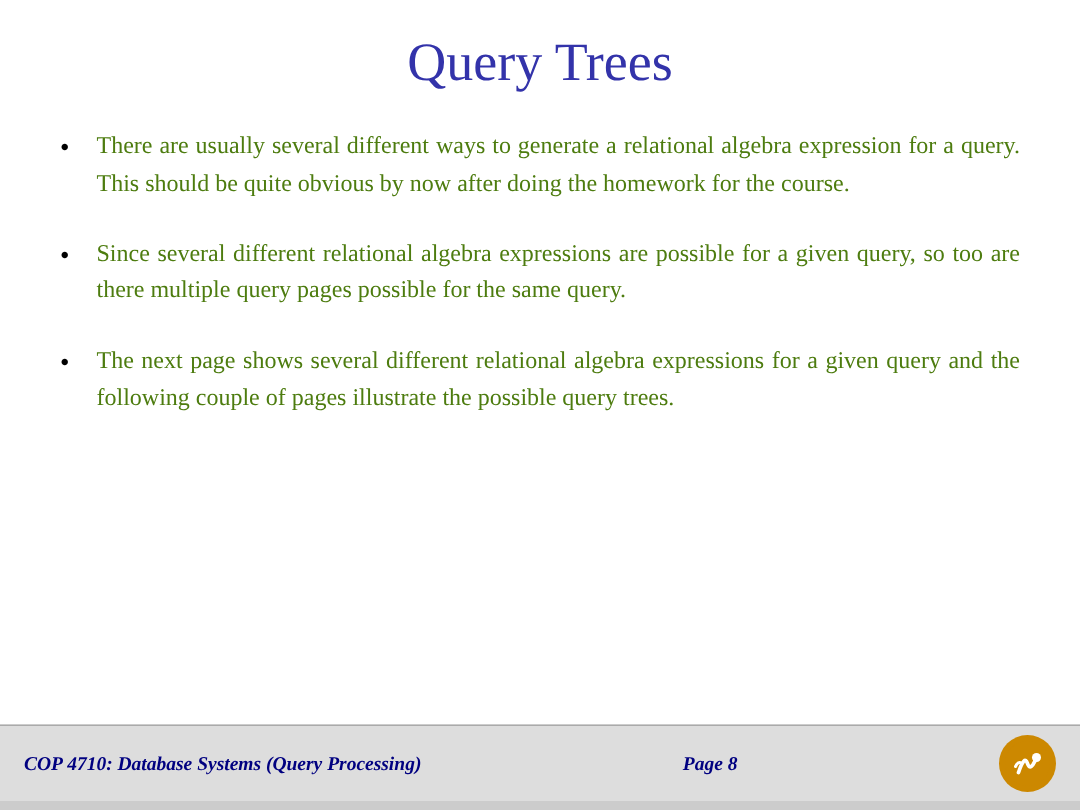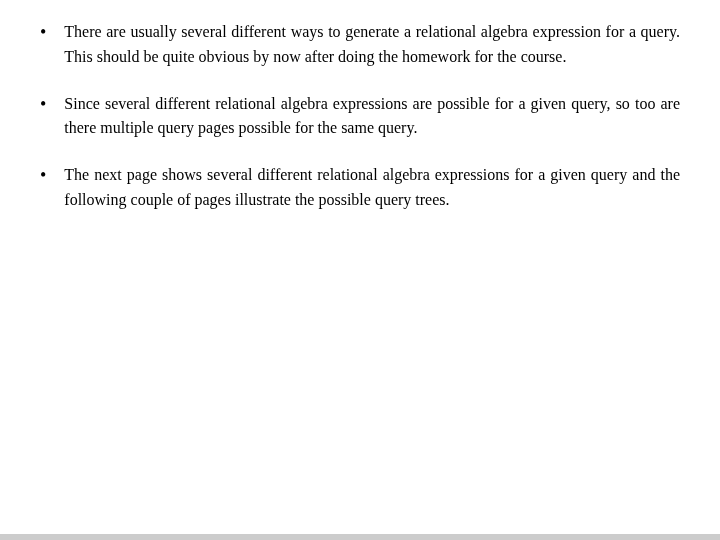--- a/index.html
+++ b/index.html
@@ -50,21 +50,21 @@
       font-size: 18px;
       color: #000000;
       margin-right: 18px;
       margin-top: 2px;
       flex-shrink: 0;
     }
 
     .bullet-text {
       font-size: 16px;
       line-height: 1.55;
-      color: #000000;
+      color: #4d7c0f;
       text-align: justify;
       font-family: 'Times New Roman', Times, serif;
     }
 
     .footer {
       background: #dddddd;
       border-top: 1px solid #aaaaaa;
       padding: 6px 16px;
       display: flex;
       align-items: center;
@@ -106,31 +106,44 @@
       background: #cccccc;
       height: 6px;
       width: 100%;
     }
   </style>
 </head>
 <body>
 
 <div class="slide-container">
   <div class="main-content">
+    <h1 class="slide-title">Query Trees</h1>
 
     <div class="bullet-section">
       <span class="bullet-dot">•</span>
       <p class="bullet-text">There are usually several different ways to generate a relational algebra expression for a query.  This should be quite obvious by now after doing the homework for the course.</p>
     </div>
 
     <div class="bullet-section">
       <span class="bullet-dot">•</span>
       <p class="bullet-text">Since several different relational algebra expressions are possible for a given query, so too are there multiple query pages possible for the same query.</p>
     </div>
 
     <div class="bullet-section">
       <span class="bullet-dot">•</span>
       <p class="bullet-text">The next page shows several different relational algebra expressions for a given query and the following couple of pages illustrate the possible query trees.</p>
     </div>
   </div>
 
+  <div class="footer">
+    <span class="footer-left">COP 4710: Database Systems (Query Processing)</span>
+    <span class="footer-center">Page 8</span>
+    <div class="footer-logo">
+      <svg viewBox="0 0 32 32" xmlns="http://www.w3.org/2000/svg">
+        <circle cx="16" cy="16" r="15" fill="#cc8800"></circle>
+        <path d="M10 22 Q14 10 16 16 Q18 22 22 12" stroke="#ffffff" stroke-width="2.5" fill="none" stroke-linecap="round"></path>
+        <circle cx="22" cy="12" r="3" fill="#ffffff"></circle>
+        <path d="M8 18 Q10 14 12 16" stroke="#ffffff" stroke-width="2" fill="none" stroke-linecap="round"></path>
+      </svg>
+    </div>
+  </div>
   <div class="bottom-strip"></div>
 </div>
 
 </body></html>

